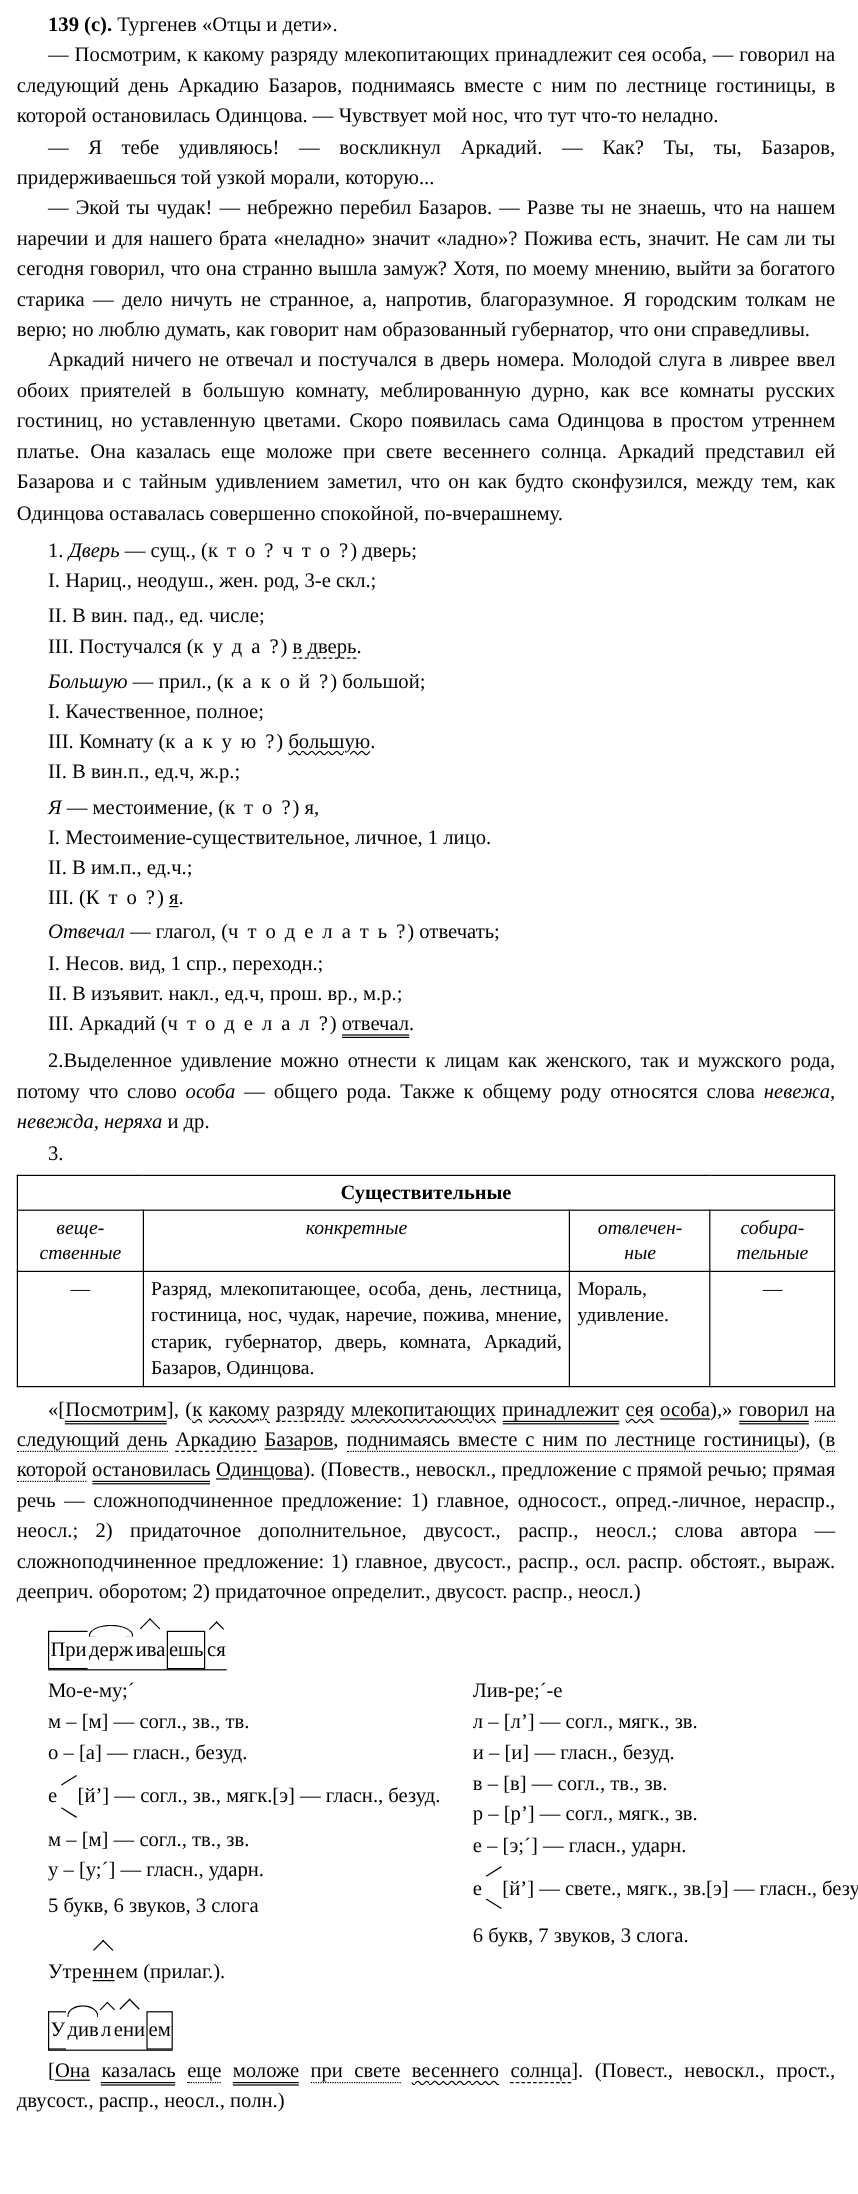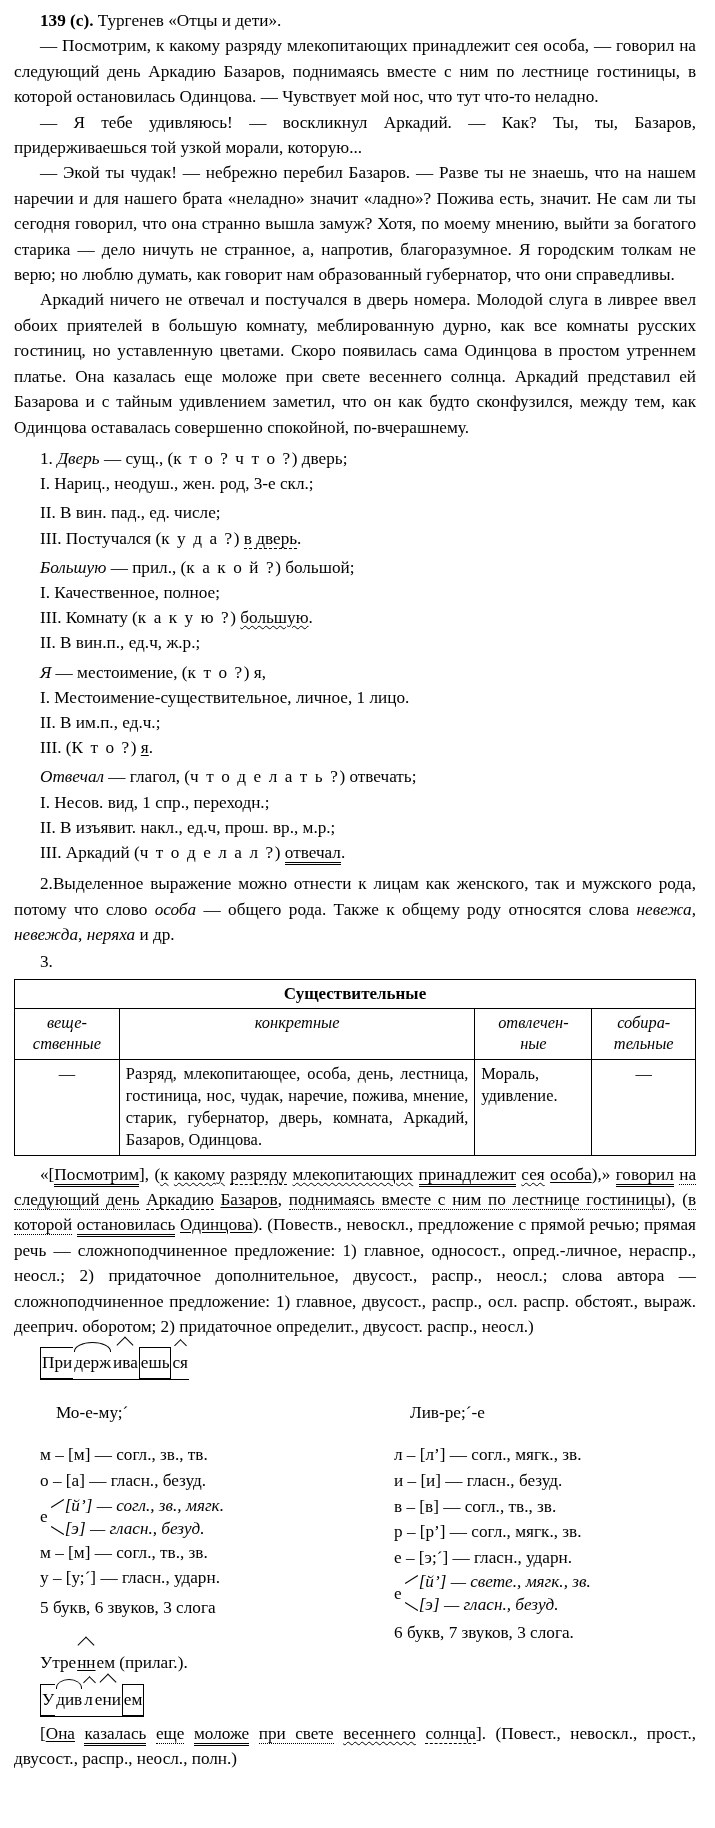--- a/index.html
+++ b/index.html
@@ -164,34 +164,34 @@
     border-top: 1.4px solid #000;
     transform: rotate(45deg);
   }
   .sfx.narrow::before { width: 8px; height: 8px; margin-left: -4px; top: -7px; }
   
   .end {
     border: 1.4px solid #000;
     padding: 0 1px;
   }
   
-  .stem-under { border-bottom: 1.4px solid #000; }
+  .stem-under { border-bottom: 1.4px solid #000; margin-top: 12px; }
 
   
   .phon-wrap {
     display: flex;
     padding-left: 26px;
     margin-top: 4px;
   }
   .phon-col { width: 50%; }
   .phon-col.right { padding-left: 26px; box-sizing: border-box; }
   .phon-word {
     font-size: 17.2px;
     line-height: 26px;
-    margin: 16px;
+    margin: 0;
     white-space: nowrap;
   }
   .phon-line {
     font-size: 17.2px;
     line-height: 25.6px;
     margin: 0;
     white-space: nowrap;
   }
   .phon-total {
     font-size: 17.2px;
@@ -219,22 +219,21 @@
     position: absolute;
     left: 1px;
     width: 15px;
     height: 0;
     border-top: 1.3px solid #000;
   }
   .pair .branch i.up { top: 9px; transform: rotate(-32deg); }
   .pair .branch i.dn { bottom: 9px; transform: rotate(32deg); }
   .pair .rows {
     display: inline-flex;
-    flex-direction: column;
-    font-style: italic;
+    flex-direction: row;
   }
   .pair .rows span { line-height: 23px; font-size: 17.2px; white-space: nowrap; }
 
   .bottom-block { margin-top: 2px; font-family: Liberation Serif, serif; }
   .small-gap { height: 4px; }
 </style>
 </head>
 <body>
 
 <div class="page">
@@ -287,21 +286,21 @@
       <span class="it">Отвечал</span><span> — глагол, (</span><span class="sp">ч т о   д е л а т ь ?</span><span>) отвечать;</span>
     </p>
     <p class="morph-line">I. Несов. вид, 1 спр., переходн.;</p>
     <p class="morph-line">II. В изъявит. накл., ед.ч, прош. вр., м.р.;</p>
     <p class="morph-line">
       <span>III. Аркадий (</span><span class="sp">ч т о   д е л а л ?</span><span>) </span><span class="u-double">отвечал</span><span>.</span>
     </p>
   </div>
 
   <p class="para indent" style="margin-top:6px;">
-    <span>2.</span><span>Выделенное выражение можно отнести к лицам как женского, так и мужского рода, потому что слово </span><span class="it">особа</span><span> — общего рода. Также к общему роду относятся слова </span><span class="it">невежа, невежда, неряха</span><span> и др.</span>
+    <span>2.</span><span>Выделенное удивление можно отнести к лицам как женского, так и мужского рода, потому что слово </span><span class="it">особа</span><span> — общего рода. Также к общему роду относятся слова </span><span class="it">невежа, невежда, неряха</span><span> и др.</span>
   </p>
 
   <p class="morph-line" style="margin-top:2px;">3.</p>
 
   <table class="nouns">
     <colgroup>
         <col class="c1">
         <col class="c2">
         <col class="c3">
         <col class="c4">

